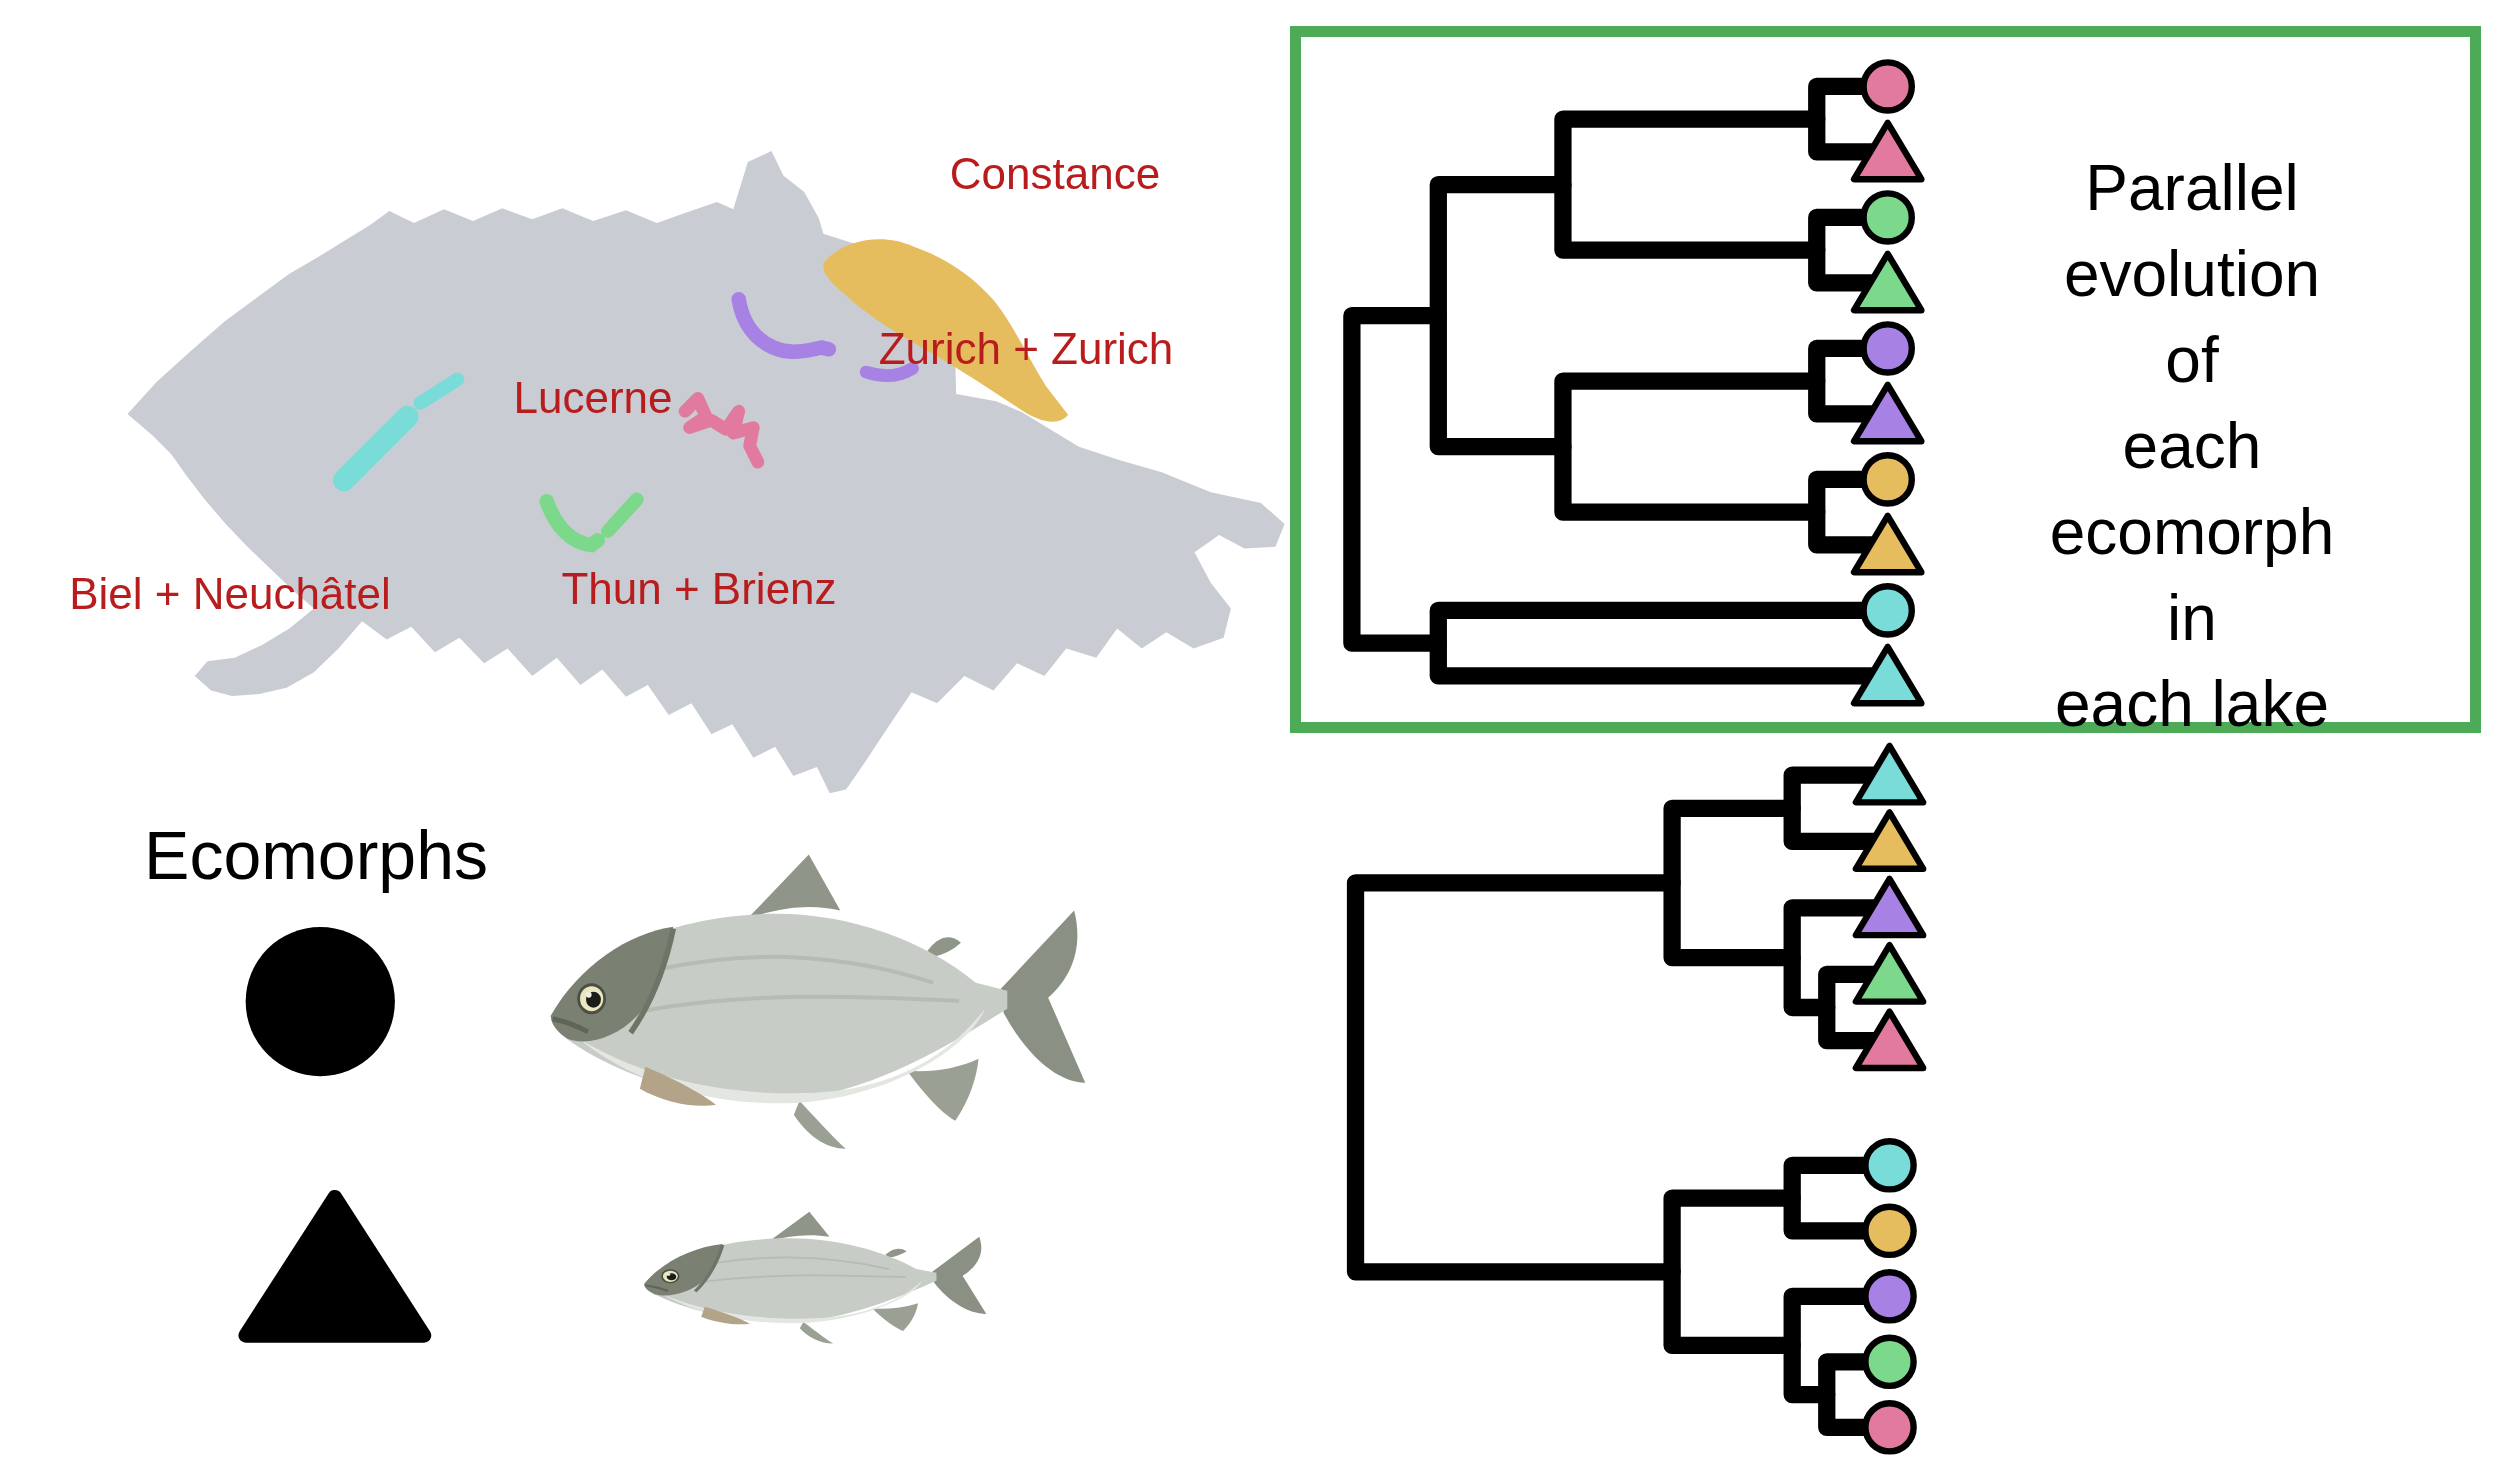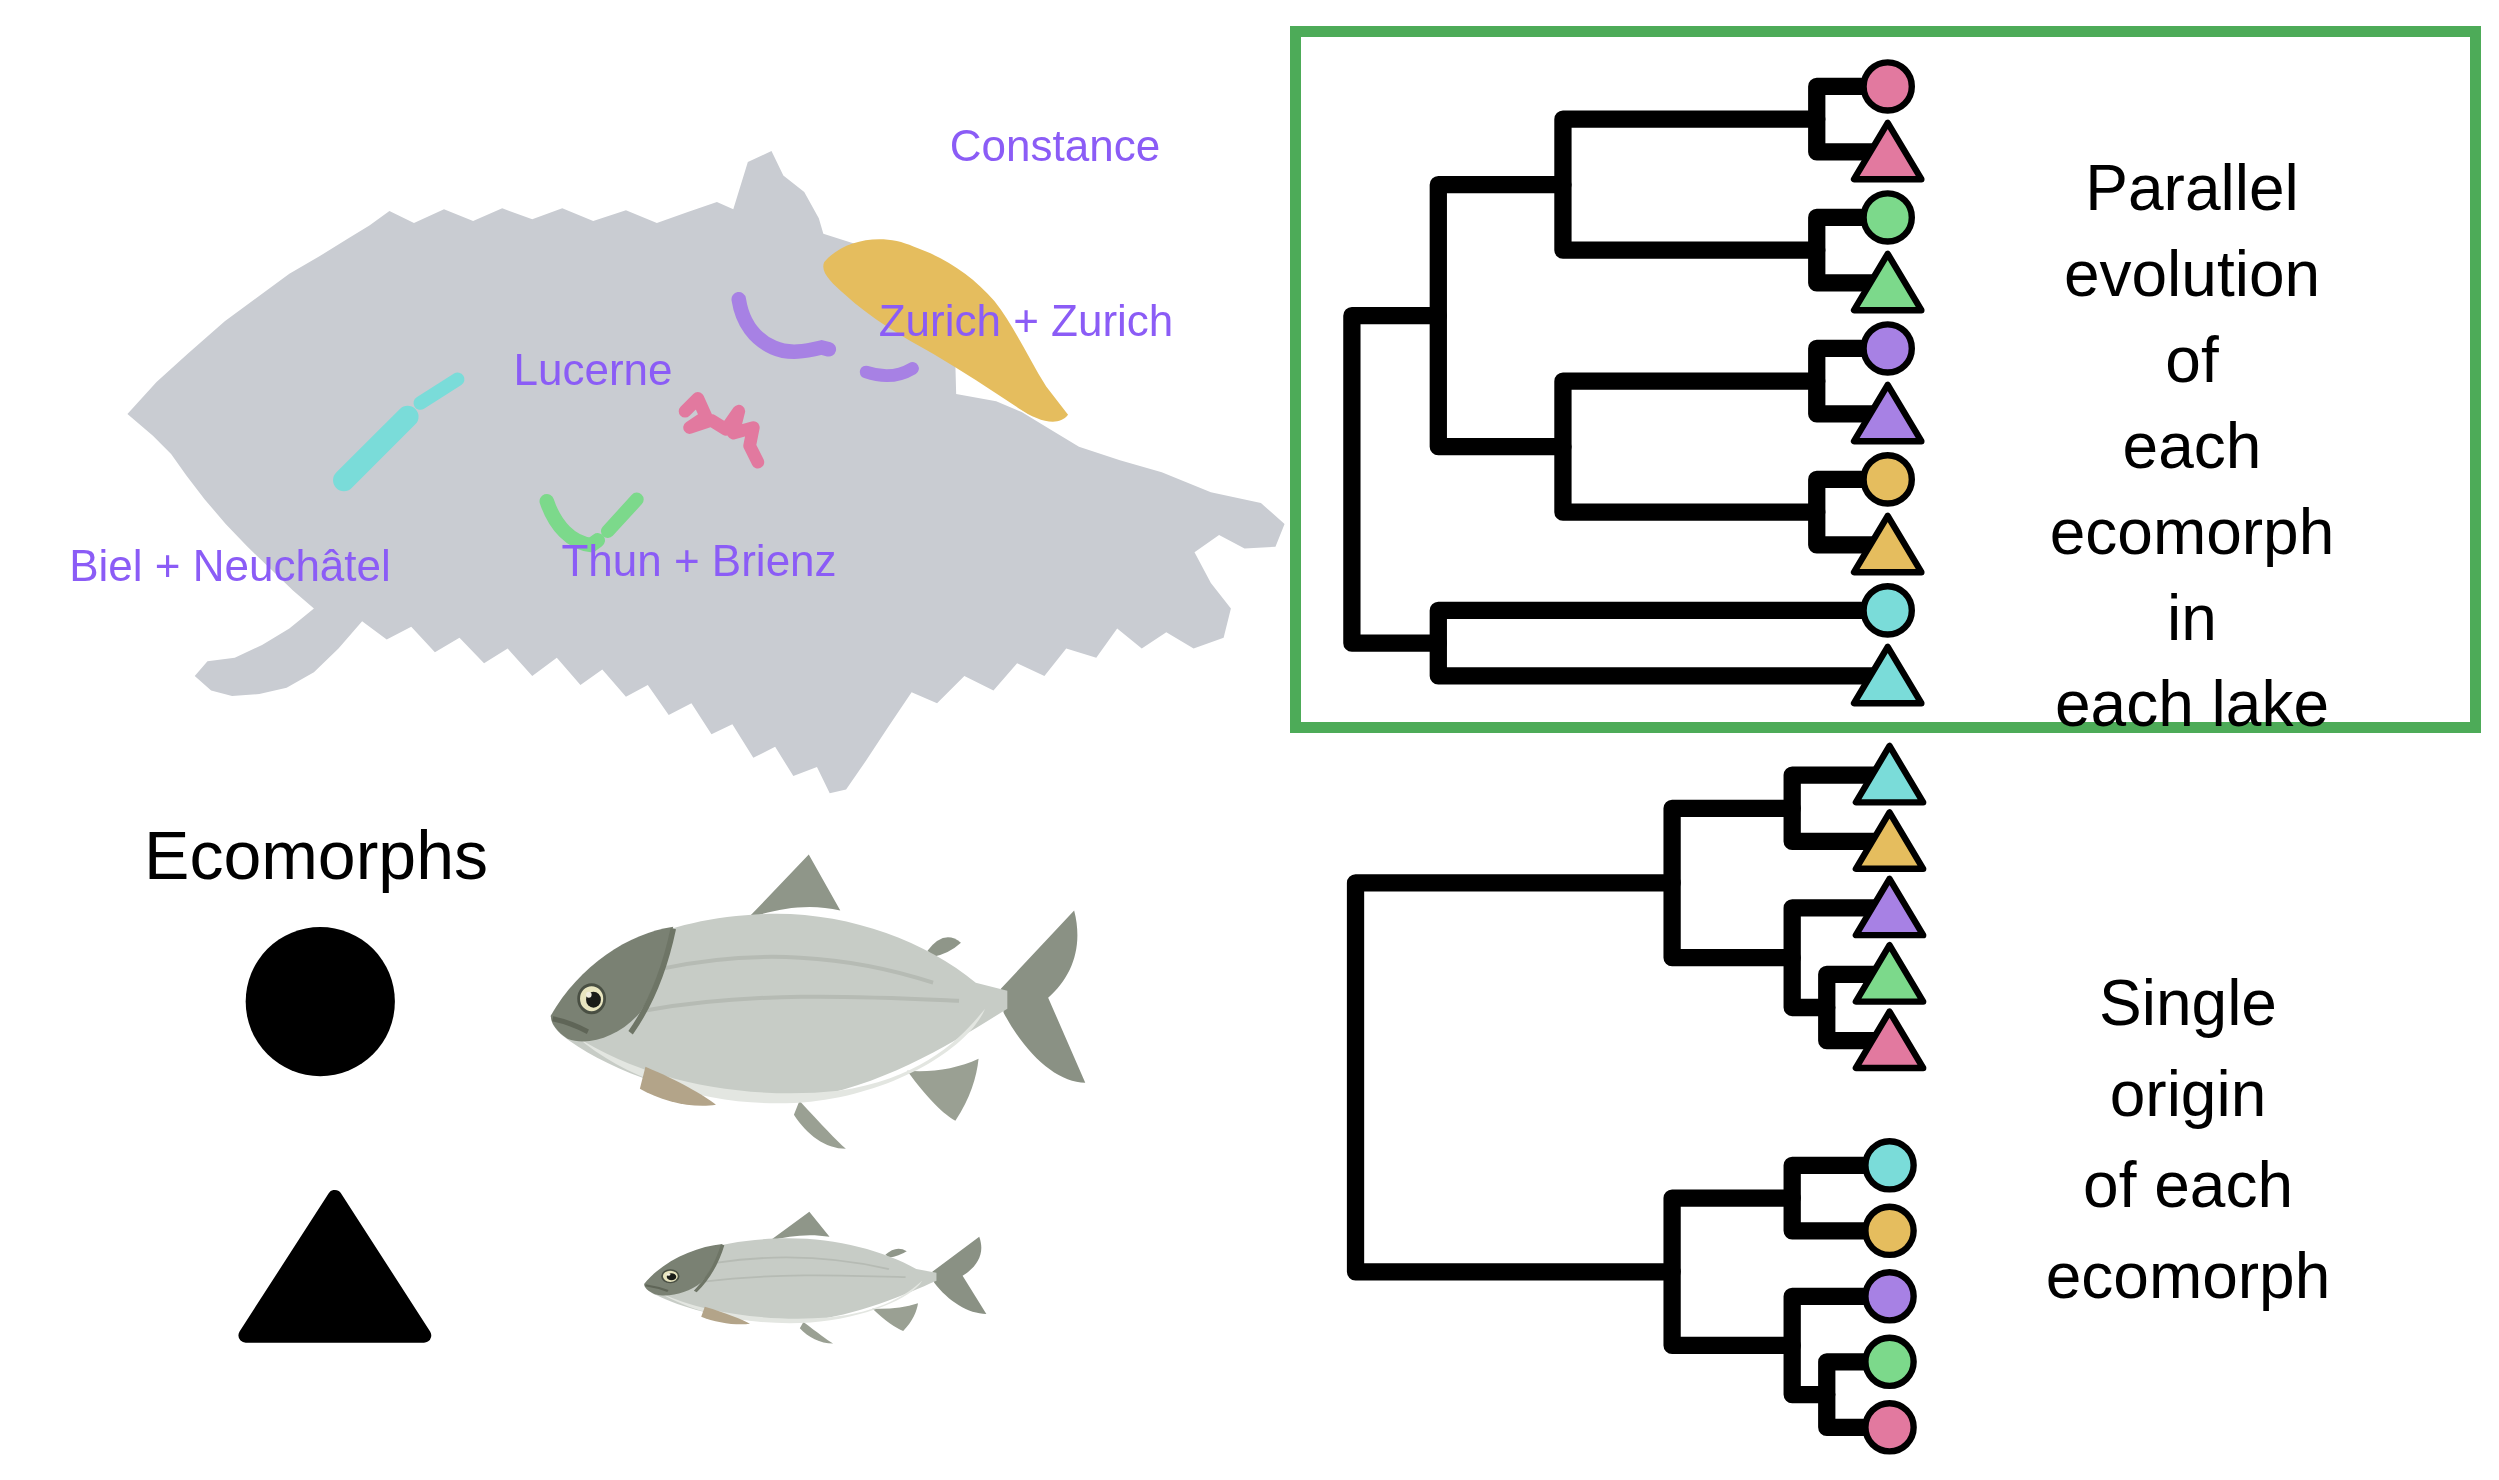--- a/index.html
+++ b/index.html
@@ -1,19 +1,19 @@
 <!DOCTYPE html>
 <html style="font-size:14.6px"><head>
 <meta charset="utf-8">
 <style>
   html,body{margin:0;padding:0;background:#ffffff;}
   body{width:2500px;height:1481px;overflow:hidden;font-family:"Liberation Sans",sans-serif;color:#000;}
   .canvas{position:absolute;left:0;top:0;width:2500px;height:1481px;}
   svg.art{position:absolute;left:0;top:0;width:2500px;height:1481px;}
-  .map-label{position:absolute;transform:translate(-50%,-50%);font-size:44px;line-height:1.1;white-space:nowrap;color:#8b5cf6;}
+  .map-label{position:absolute;transform:translate(-50%,-50%);font-size:44px;line-height:1.1;white-space:nowrap;color:#b91c1c;margin-top:28px;}
   .eco-title{position:absolute;left:316px;top:855px;transform:translate(-50%,-50%);font-size:68px;white-space:nowrap;}
   .greenbox{position:absolute;left:1290px;top:25.5px;width:1191px;height:707px;border:11px solid #4DAB58;box-sizing:border-box;background:transparent;}
   .caption{position:absolute;transform:translate(-50%,0);text-align:center;white-space:pre-line;font-size:64px;}
   .caption-parallel{left:2192px;top:145px;line-height:86px;}
   .caption-single{left:2188px;top:958px;line-height:91px;}
 </style>
 </head>
 <body>
 
 <div class="canvas">
@@ -134,17 +134,14 @@
   <div class="map-label" style="left:230px;top:566px;">Biel + Neuchâtel</div>
   <div class="map-label" style="left:699px;top:561px;">Thun + Brienz</div>
 
   <div class="eco-title">Ecomorphs</div>
 
   <div class="caption caption-parallel">Parallel
 evolution of
 each
 ecomorph in
 each lake</div>
-  <div class="caption caption-single">Single origin
-of each
-ecomorph</div>
 </div>
 
 
 </body></html>

